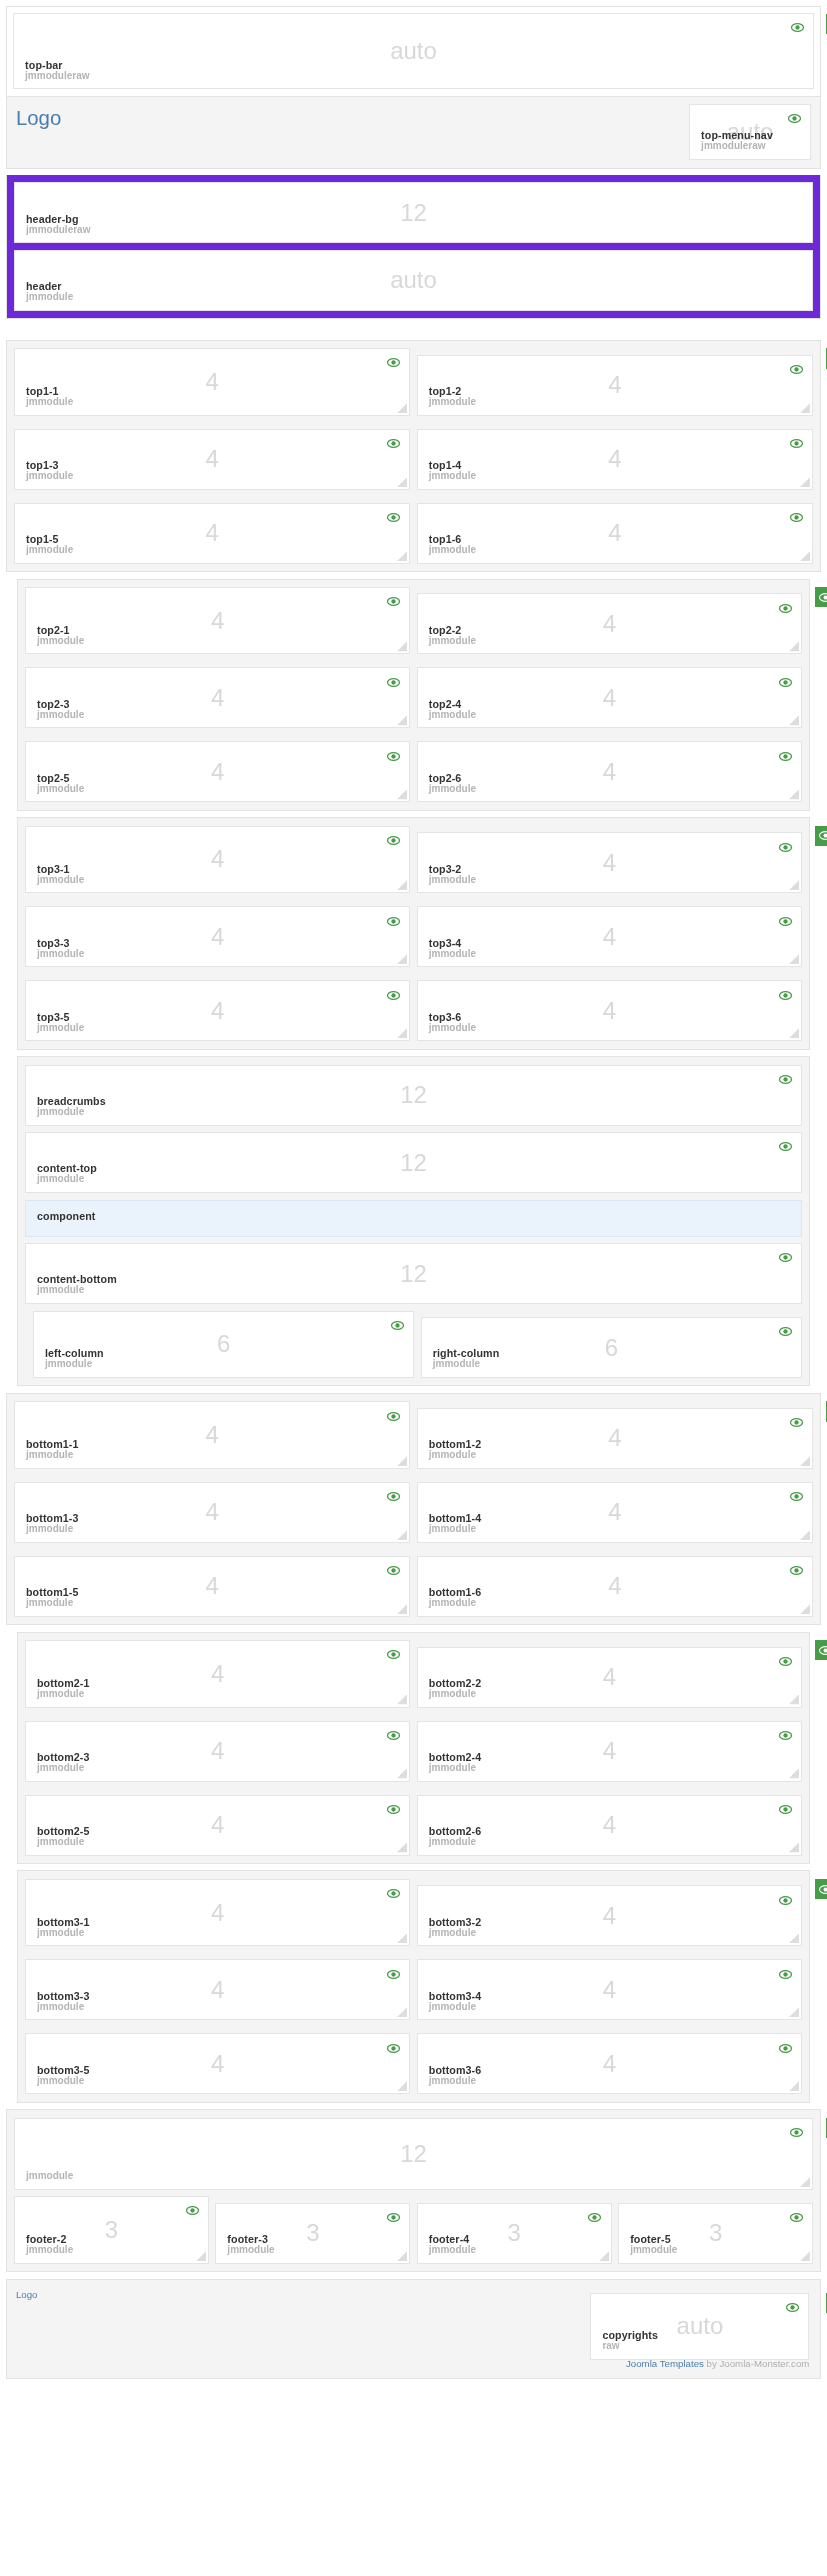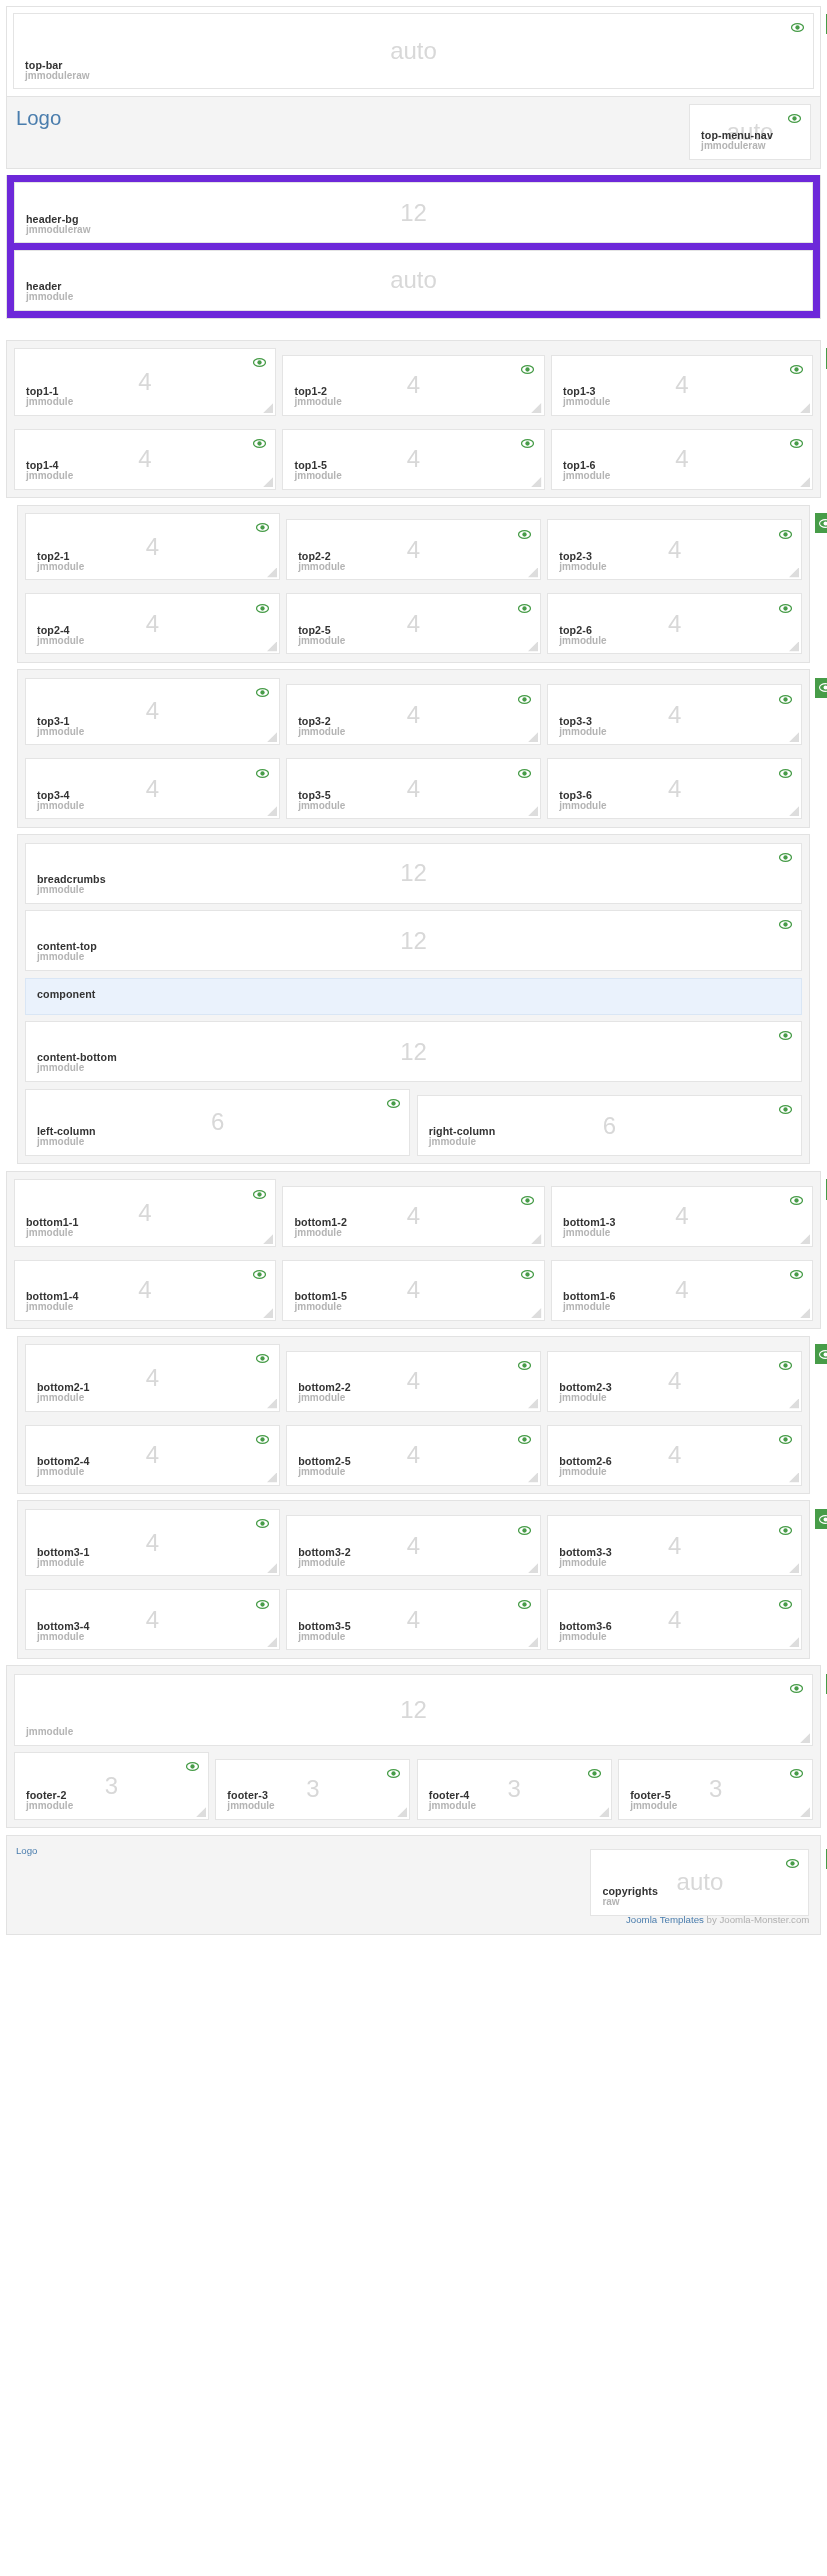--- a/index.html
+++ b/index.html
@@ -111,21 +111,21 @@
 
   
   .blk.blue {
     background: #eaf2fc;
     border: 0.9px solid #d9e6f5;
     min-height: 37px;
     justify-content: flex-start;
   }
 
   
-  .grid3 { display: grid; grid-template-columns: 1fr 1fr 1fr; gap: 6.5px; }
+  .grid3 { display: grid; grid-template-columns: 1fr 1fr; gap: 6.5px; }
   .grid2 { display: grid; grid-template-columns: 1fr 1fr; gap: 6.5px; }
   .grid4 { display: grid; grid-template-columns: 1fr 1fr 1fr 1fr; gap: 6.5px; }
 
   
   .logoband {
     background: #f4f4f4;
     border: 0.9px solid #e2e2e2;
     border-top: none;
     padding: 9.3px 9.3px 9.3px 9.3px;
     position: relative;
@@ -599,21 +599,21 @@
       <div class="title">content-bottom</div>
       <div class="size">12</div>
       <div class="kind">jmmodule</div>
       <span class="eye">
           <svg viewBox="0 0 24 20">
             <ellipse cx="12" cy="10" rx="11" ry="7.2" fill="none" stroke="#479c48" stroke-width="2.4"></ellipse>
             <circle cx="12" cy="10" r="4" fill="#479c48"></circle>
           </svg>
         </span>
     </div>
-    <div class="grid2" style="margin-top:6.5px;">
+    <div class="grid2" style="margin-top:6.5px;margin-left:8px;">
       <div class="blk">
         <div class="title">left-column</div>
         <div class="size">6</div>
         <div class="kind">jmmodule</div>
         <span class="eye">
             <svg viewBox="0 0 24 20">
               <ellipse cx="12" cy="10" rx="11" ry="7.2" fill="none" stroke="#479c48" stroke-width="2.4"></ellipse>
               <circle cx="12" cy="10" r="4" fill="#479c48"></circle>
             </svg>
           </span>

